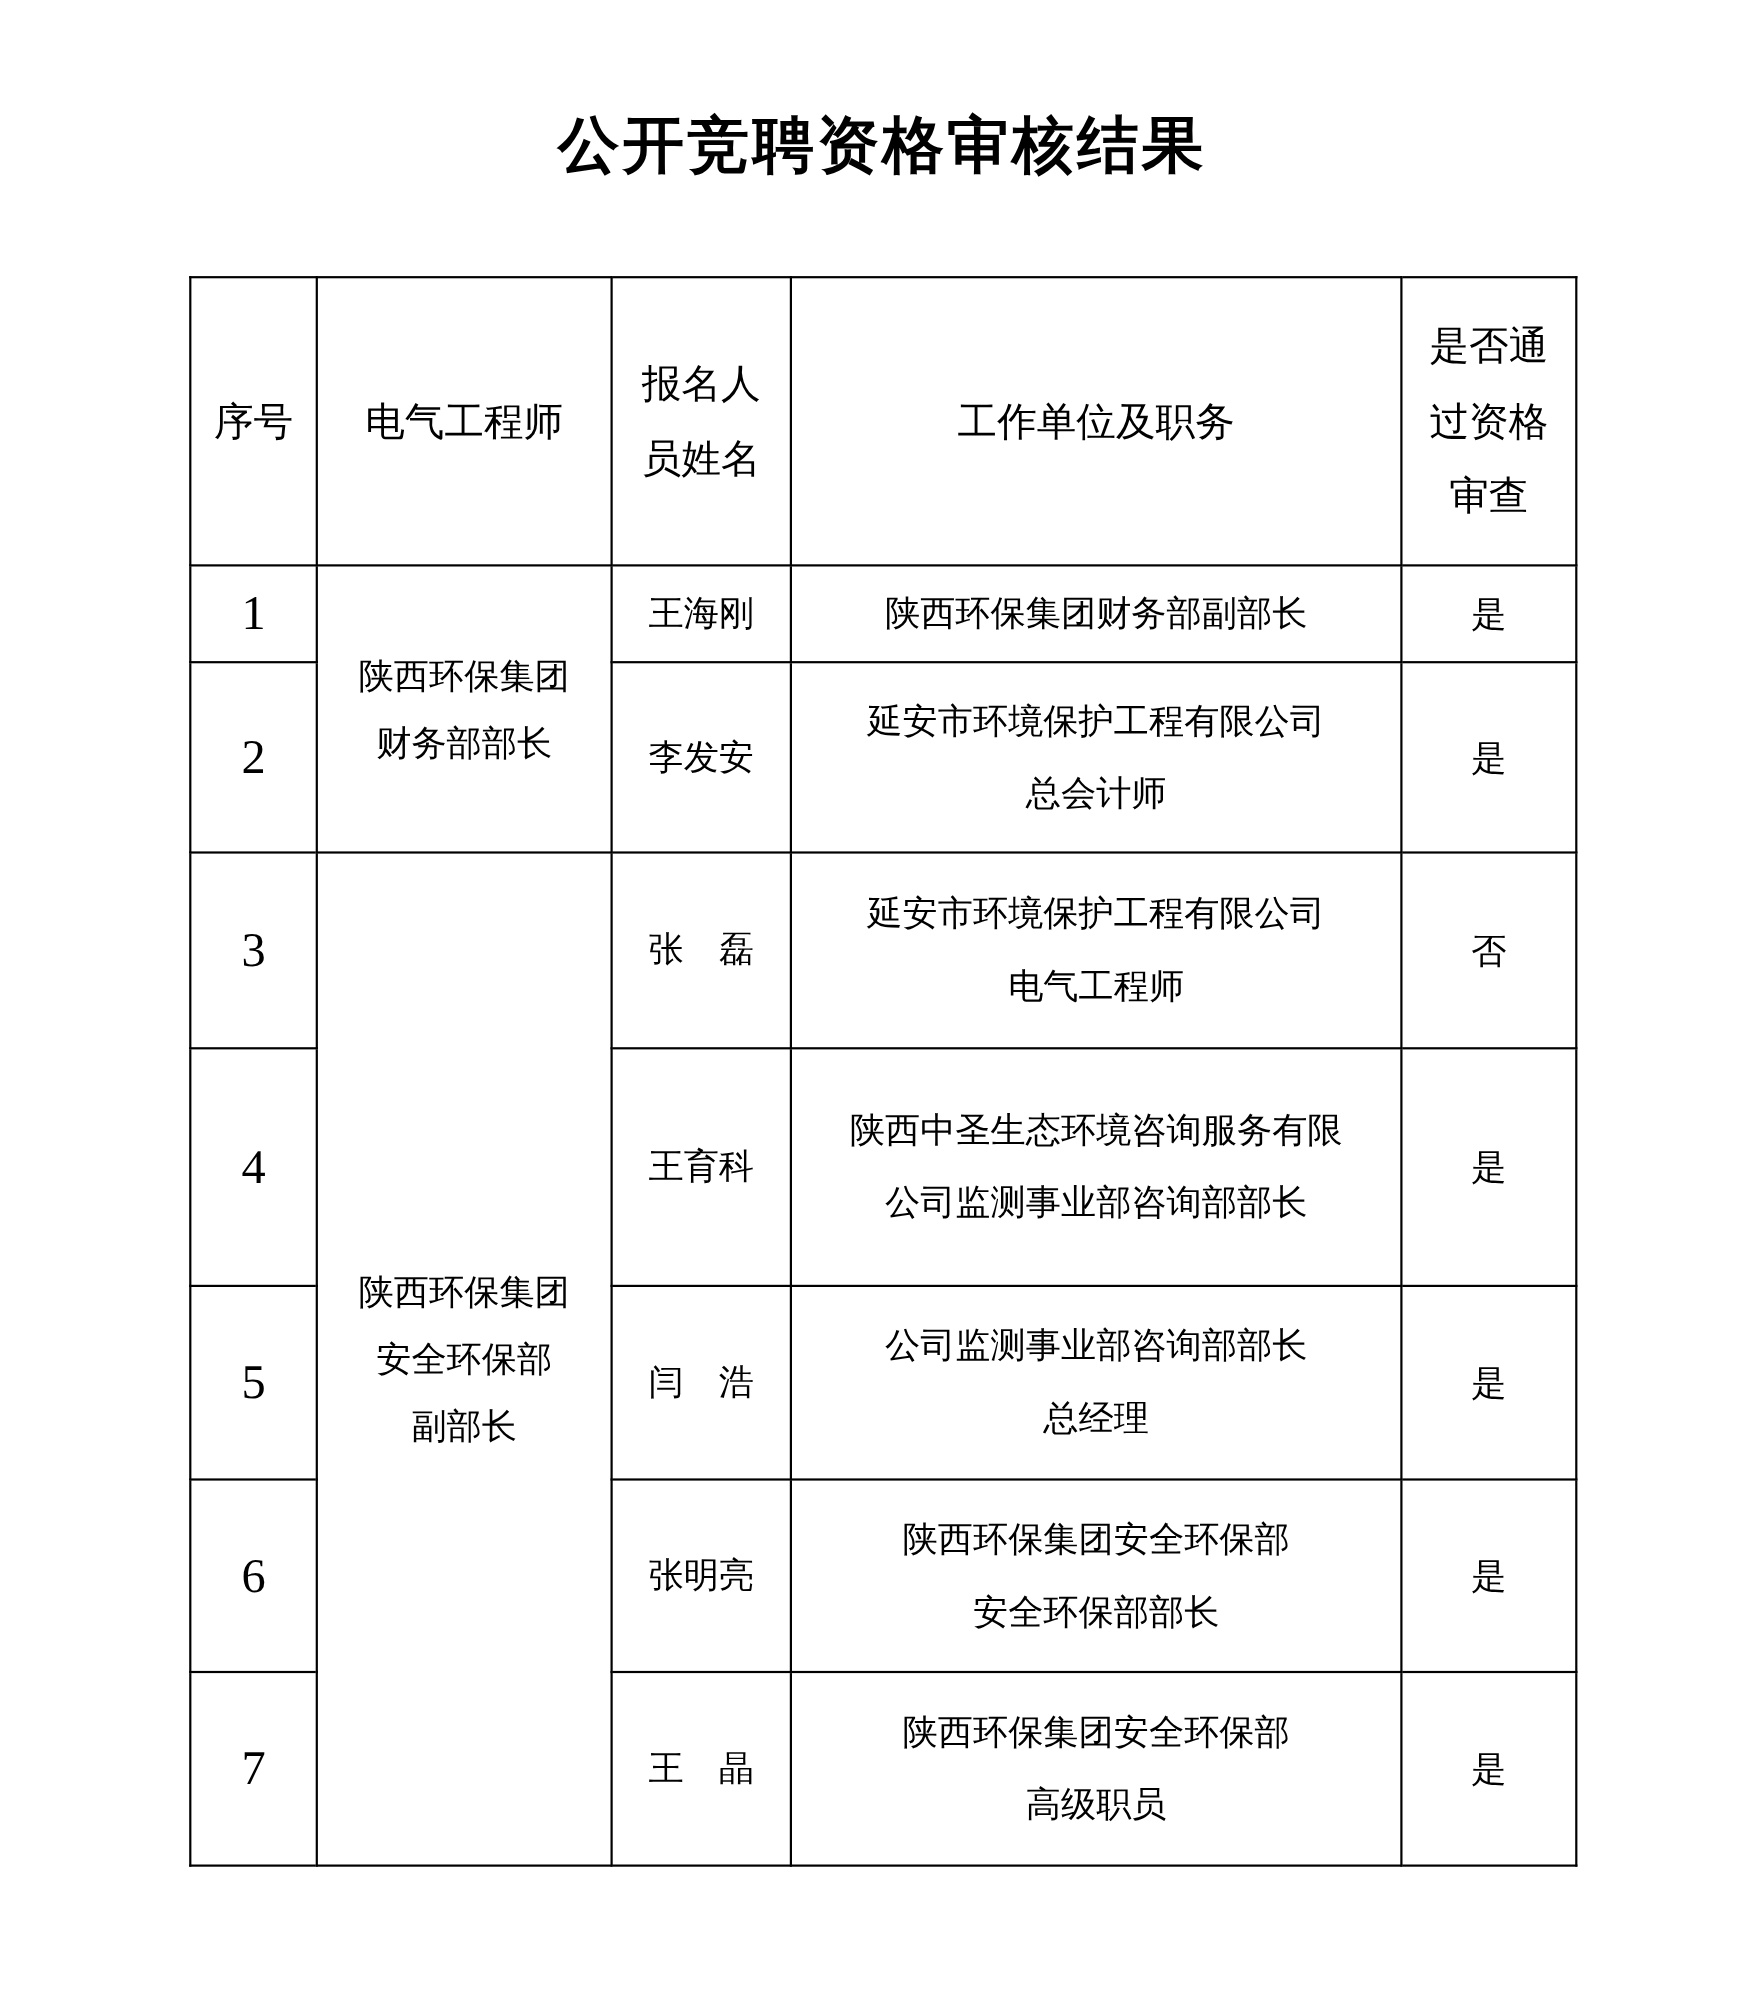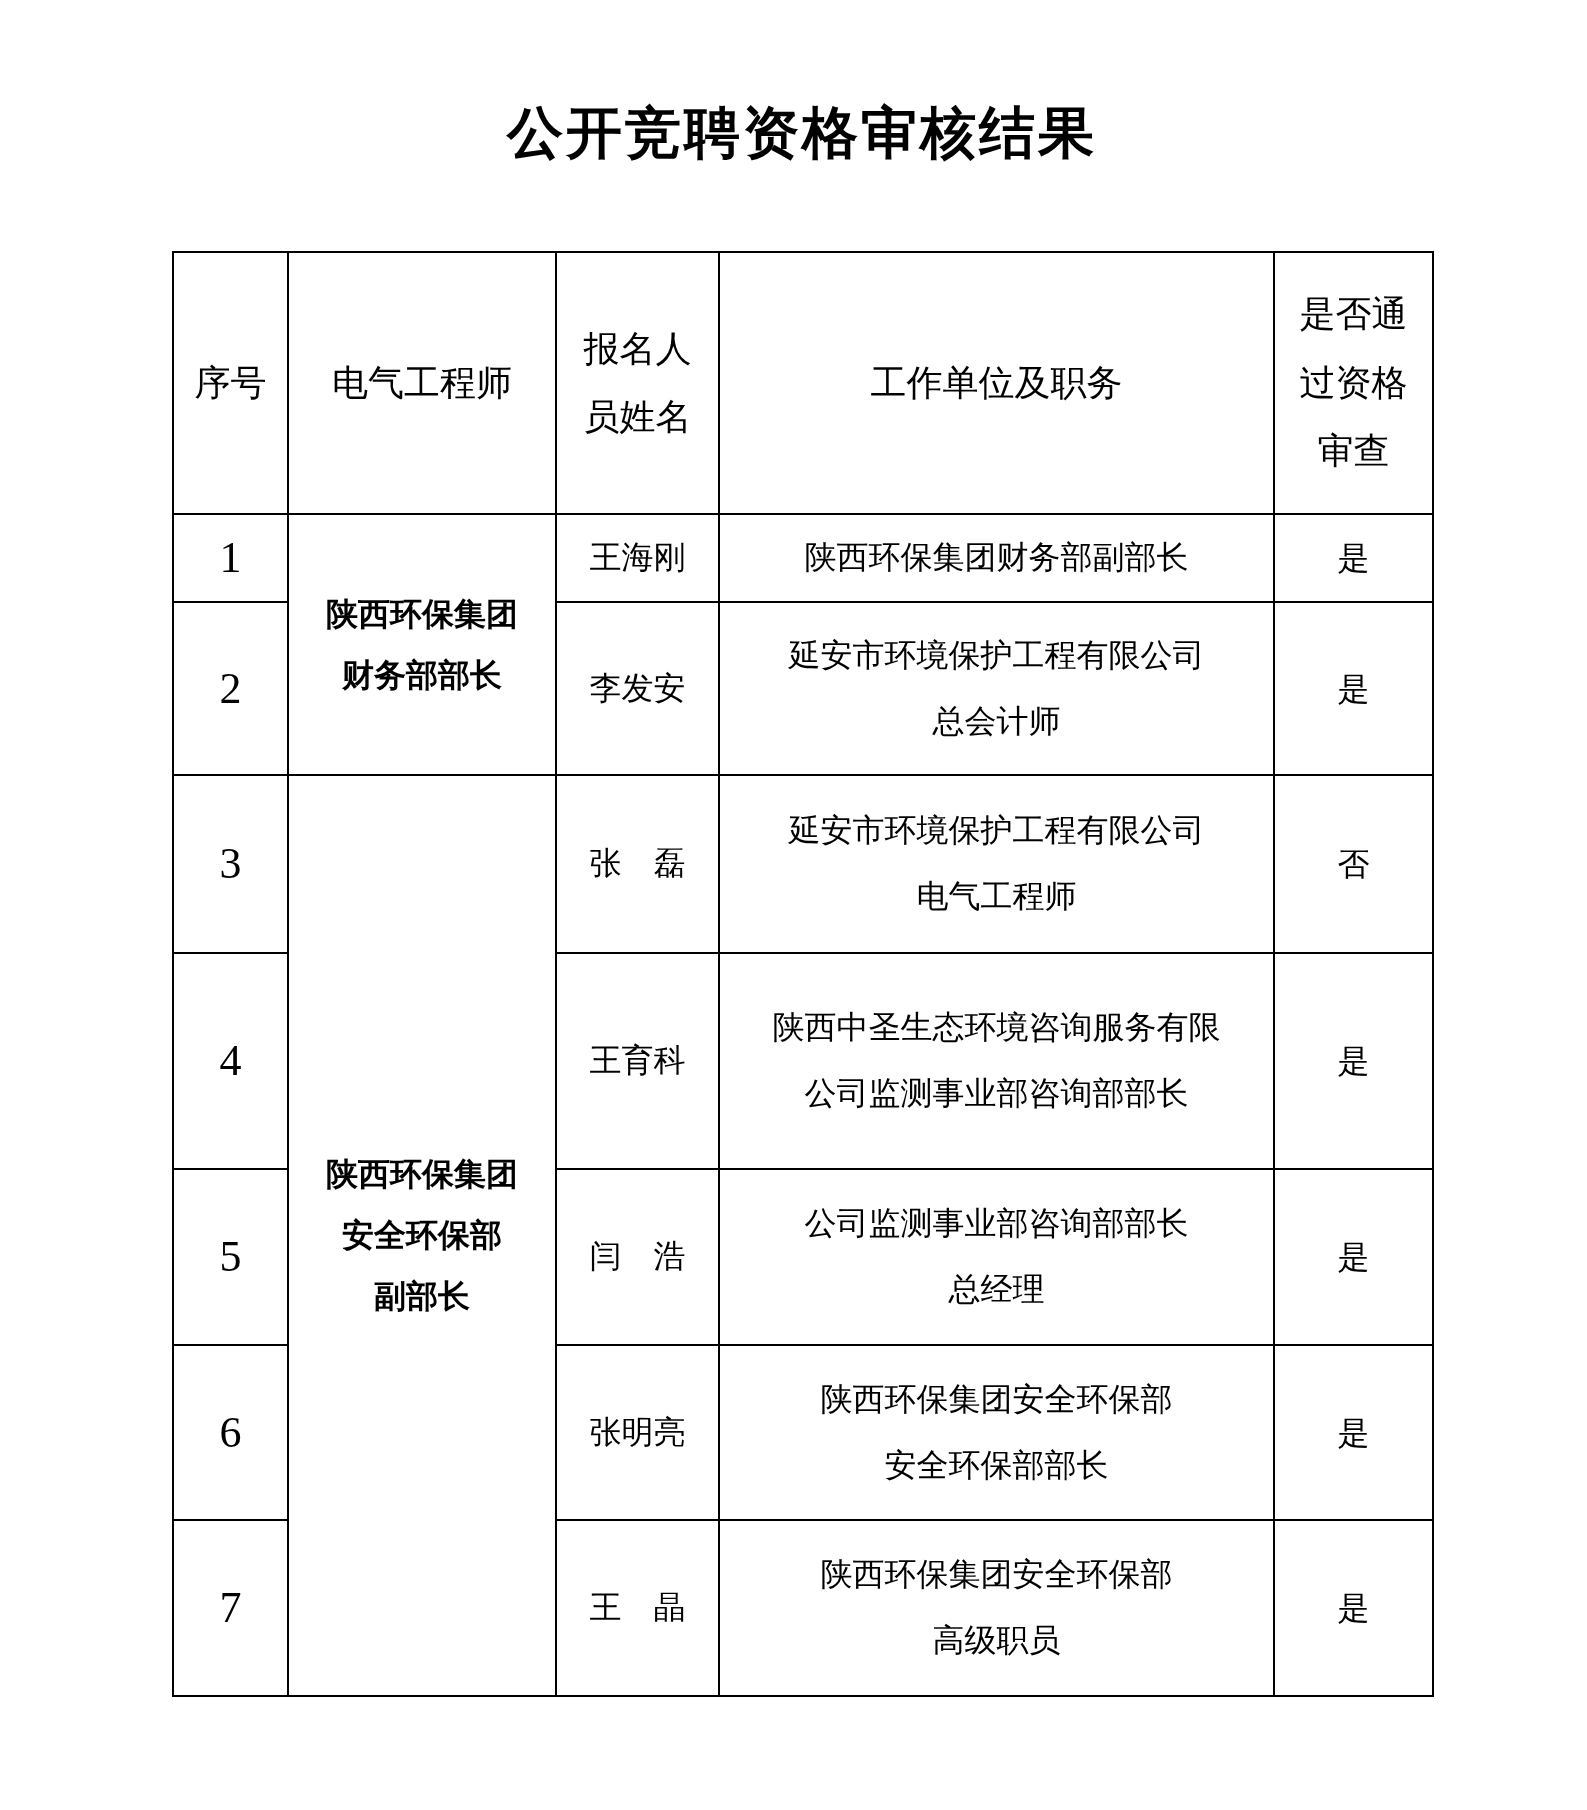--- a/index.html
+++ b/index.html
@@ -57,21 +57,20 @@
     font-family: "Liberation Serif", "DejaVu Serif", serif;
     font-size: 32px;
     line-height: 2.05;
   }
   .review-table td.seq {
     font-size: 44px;
     line-height: 1;
   }
   .review-table td.pos {
     line-height: 1.9;
-    font-weight: bold;
   }
   .review-table td.pass {
     line-height: 1;
   }
   tr.rh  { height: 262px; }
   tr.r1  { height: 88px;  }
   tr.r2  { height: 173px; }
   tr.r3  { height: 178px; }
   tr.r4  { height: 216px; }
   tr.r5  { height: 176px; }

